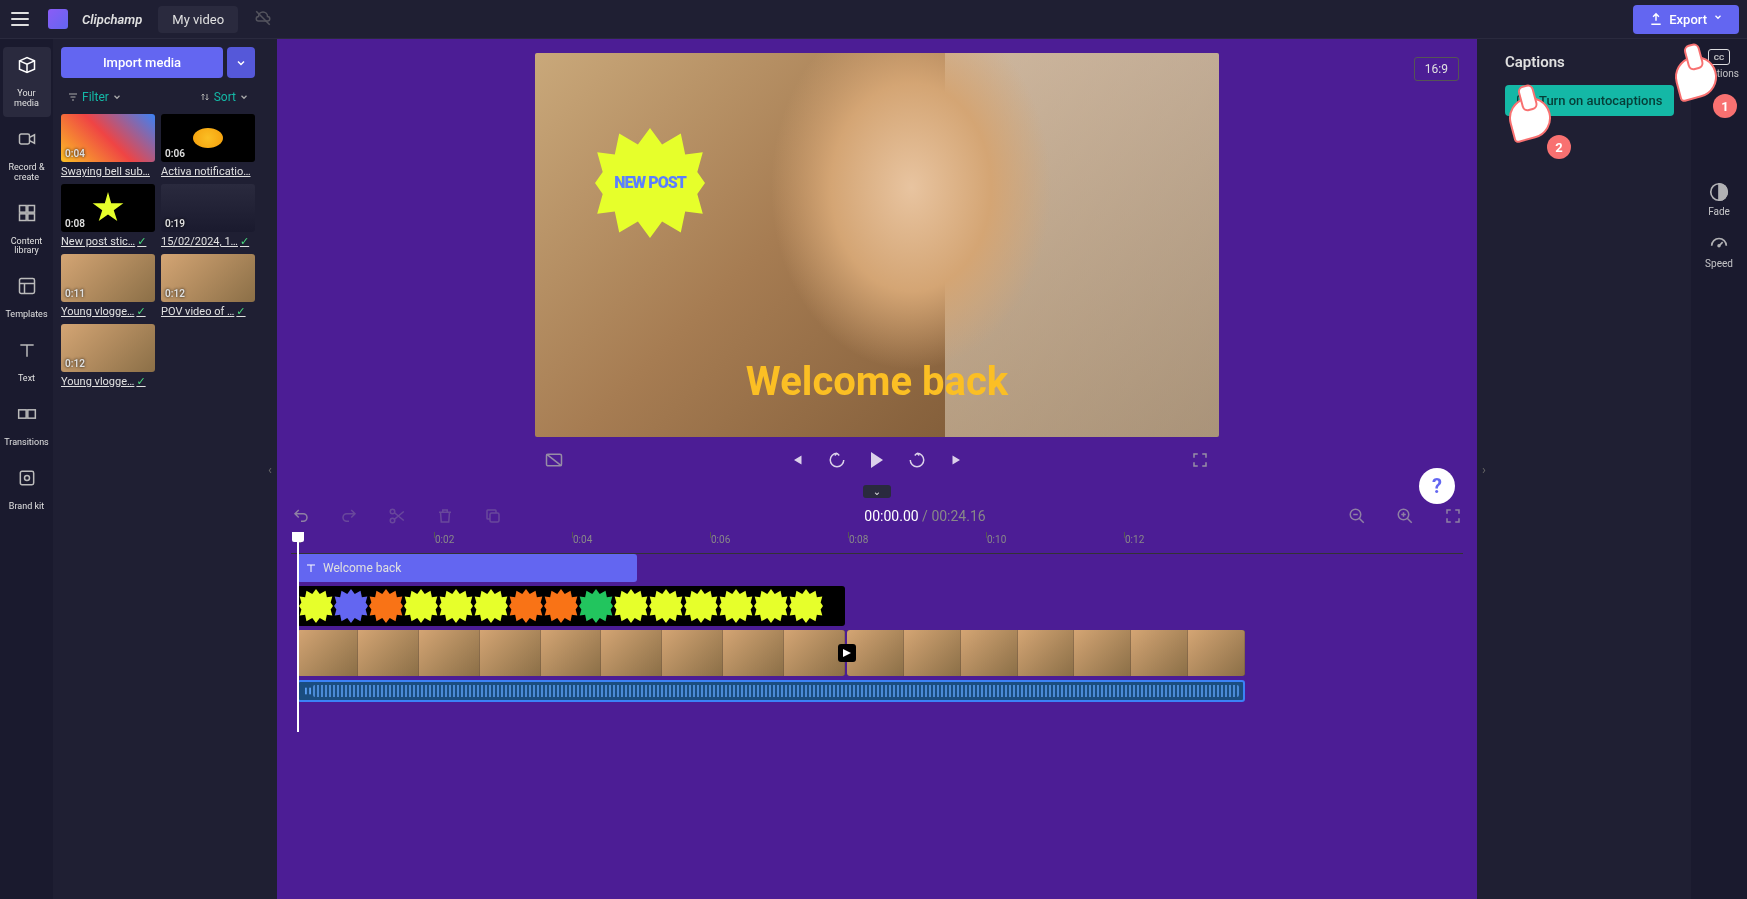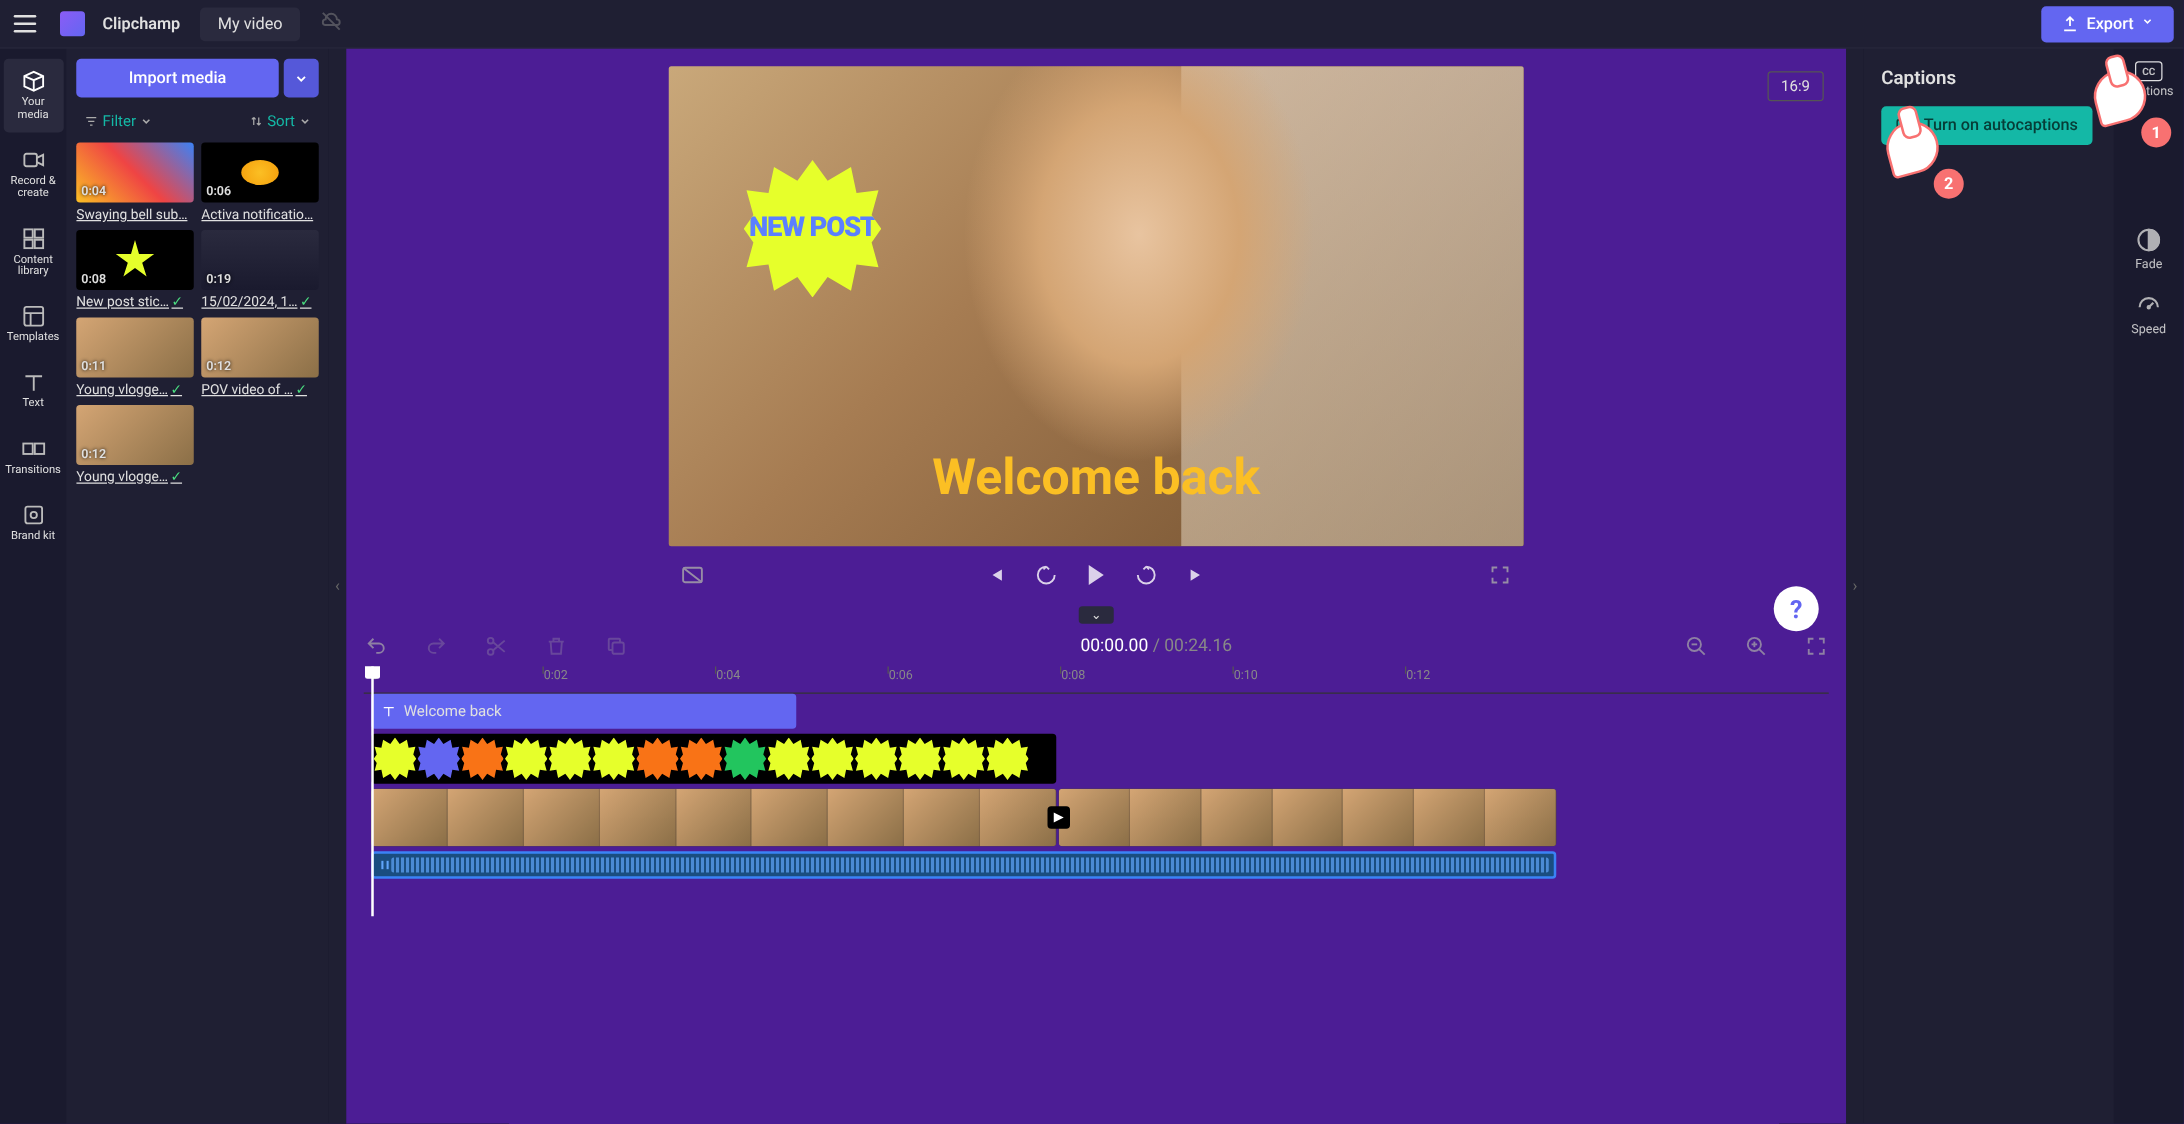--- a/index.html
+++ b/index.html
@@ -3,30 +3,30 @@
 <meta charset="utf-8">
 <style>
 * { margin: 0; padding: 0; box-sizing: border-box; font-family: -apple-system, BlinkMacSystemFont, 'Segoe UI', Roboto, sans-serif; }
 body { background: #1a1a2e; color: #e0e0e0; width: 1747px; height: 899px; overflow: hidden; font-size: 13px; }
 
 
 .topbar { height: 39px; background: #1f1f33; display: flex; align-items: center; padding: 0 8px; gap: 8px; border-bottom: 1px solid #2a2a3e; }
 .hamburger { width: 24px; height: 24px; display:flex; flex-direction:column; justify-content:center; gap:4px; cursor:pointer; padding:3px;}
 .hamburger span { height:2px; background:#e0e0e0; border-radius:1px;}
 .logo { width: 20px; height: 20px; background: linear-gradient(135deg,#8b5cf6,#6366f1); border-radius:3px; margin-left:8px;}
-.app-name { font-weight:600; margin-left:6px;}
+.app-name { font-weight:600; margin-left:6px;font-style:italic;}
 .proj-name { background:#2a2a3e; padding:6px 14px; border-radius:4px; margin-left:8px; font-size:13px;}
 .sync-icon { margin-left:8px; opacity:0.5;}
 .topbar-spacer{flex:1;}
 .export-btn { background:#6366f1; color:white; padding:7px 16px; border-radius:4px; display:flex; gap:6px; font-weight:500; cursor:pointer;}
 
 
 .main { display:flex; height:calc(100% - 39px);}
 .rail { width:53px; background:#1a1a2e; display:flex; flex-direction:column; align-items:center; padding-top:8px; gap:4px;}
-.rail-item { width:48px; padding:8px 2px; display:flex; flex-direction:column; align-items:center; gap:3px; cursor:pointer; border-radius:4px; font-size:9px; text-align:center; line-height:1.1;}
+.rail-item { width:48px; padding:8px 2px; display:flex; flex-direction:column; align-items:center; gap:14px; cursor:pointer; border-radius:4px; font-size:9px; text-align:center; line-height:1.1;}
 .rail-item.active { background:#2a2a3e;}
 .rail-item svg,.rail-item .ic{width:20px;height:20px;}
 
 
 .media-panel { width:210px; background:#1f1f33; display:flex; flex-direction:column; padding:8px;}
 .import-row{display:flex;gap:4px;margin-bottom:8px;}
 .import-btn{flex:1;background:#6366f1;color:white;padding:8px;border-radius:4px;text-align:center;font-weight:500;cursor:pointer;}
 .import-chev{width:28px;background:#5558d9;border-radius:4px;display:flex;align-items:center;justify-content:center;cursor:pointer;}
 .filter-row{display:flex;gap:12px;padding:4px 6px;margin-bottom:6px;font-size:12px;color:#14b8a6;}
 .filter-row span{cursor:pointer;display:flex;align-items:center;gap:3px;}
@@ -48,21 +48,21 @@
 .collapse-l,.collapse-r{width:14px;background:#1f1f33;display:flex;align-items:center;justify-content:center;cursor:pointer;color:#666;}
 
 
 .stage{flex:1;display:flex;flex-direction:column;background:#4c1d95;}
 .preview-area{flex:0 0 auto;display:flex;flex-direction:column;align-items:center;padding-top:14px;position:relative;}
 .aspect-badge{position:absolute;top:18px;right:18px;border:1px solid #555;padding:4px 10px;border-radius:3px;font-size:12px;}
 .preview{width:684px;height:384px;background:linear-gradient(135deg,#c9a87a 0%,#a67c52 40%,#6b4a2a 100%);position:relative;border-radius:2px;overflow:hidden;}
 .preview-face{position:absolute;inset:0;background:radial-gradient(ellipse 200px 260px at 55% 35%,#e8c4a0 0%,#d4a574 40%,transparent 70%);}
 .preview-bg{position:absolute;right:0;top:0;width:40%;height:100%;background:linear-gradient(180deg,#f5f0e8 0%,#e8dcc8 100%);opacity:0.5;}
 .newpost-badge{position:absolute;left:60px;top:75px;width:110px;height:110px;background:#e6ff2b;clip-path:polygon(50% 0%,61% 15%,78% 5%,82% 24%,98% 22%,93% 40%,100% 50%,93% 60%,98% 78%,82% 76%,78% 95%,61% 85%,50% 100%,39% 85%,22% 95%,18% 76%,2% 78%,7% 60%,0% 50%,7% 40%,2% 22%,18% 24%,22% 5%,39% 15%);display:flex;align-items:center;justify-content:center;}
-.newpost-badge span{color:#5b7fff;font-weight:900;font-size:22px;text-align:center;line-height:0.95;letter-spacing:-1px;}
+.newpost-badge span{color:#5b7fff;font-weight:900;font-size:16px;text-align:center;line-height:0.95;letter-spacing:-1px;}
 .welcome-text{position:absolute;bottom:32px;left:0;right:0;text-align:center;color:#fbbf24;font-size:40px;font-weight:700;}
 .help-bubble{position:absolute;right:22px;bottom:-4px;width:36px;height:36px;background:white;border-radius:50%;display:flex;align-items:center;justify-content:center;color:#6366f1;font-weight:bold;font-size:20px;cursor:pointer;}
 
 .transport{display:flex;align-items:center;justify-content:center;gap:18px;padding:12px 0;position:relative;width:684px;}
 .transport .left-t{position:absolute;left:8px;}
 .transport .right-t{position:absolute;right:8px;}
 .t-btn{width:22px;height:22px;cursor:pointer;opacity:0.8;display:flex;align-items:center;justify-content:center;}
 .play-tri{width:0;height:0;border-left:12px solid white;border-top:8px solid transparent;border-bottom:8px solid transparent;}
 
 .chev-dn{width:100%;display:flex;justify-content:center;padding:2px;}

